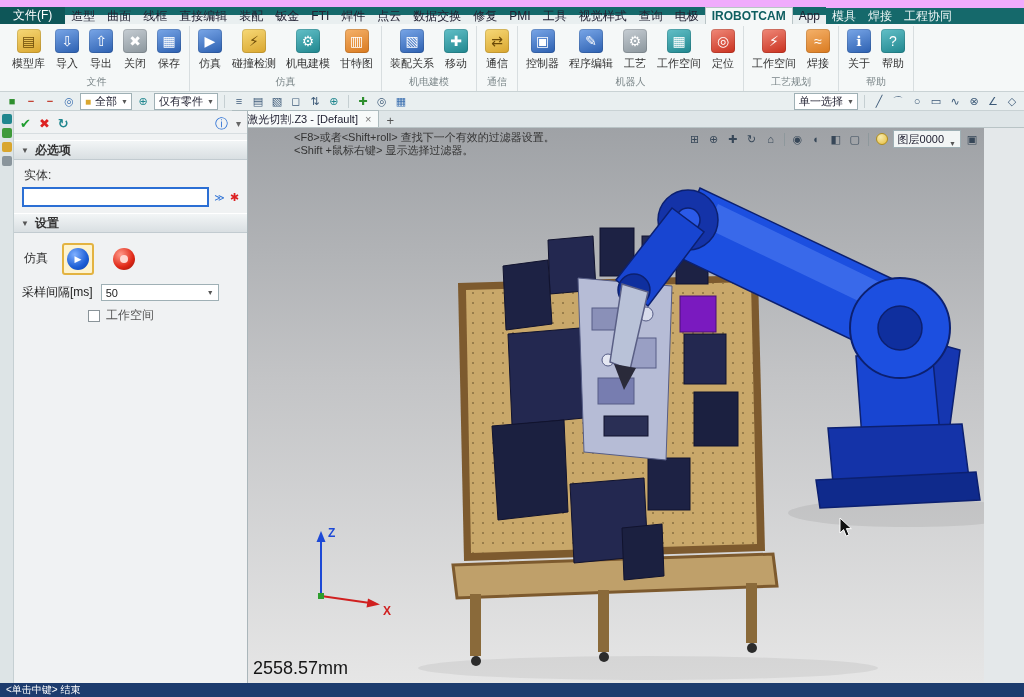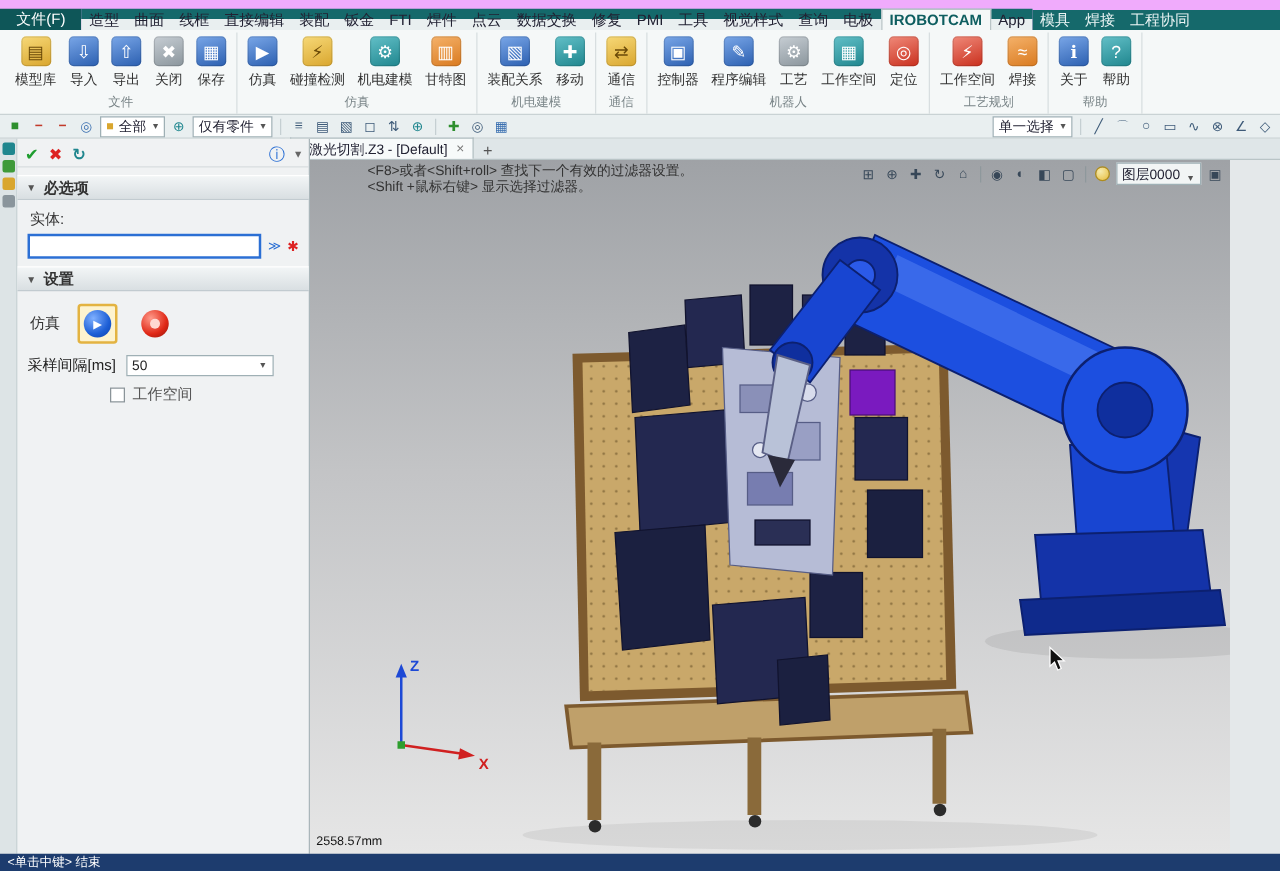--- a/index.html
+++ b/index.html
@@ -96,21 +96,21 @@
   .scene{position:absolute;left:0;top:0;}
   .hint{position:absolute;left:46px;top:3px;font-size:11px;line-height:13px;color:#333;}
   .vp-toolbar{position:absolute;top:2px;right:4px;display:flex;align-items:center;gap:3px;}
   .vic{width:16px;height:16px;display:flex;align-items:center;justify-content:center;font-size:11px;color:#2c3e50;opacity:.9;}
   .vsep{width:1px;height:13px;background:#8e989c;margin:0 2px;}
   .bulb{width:10px;height:10px;border-radius:50%;background:radial-gradient(circle at 35% 30%,#fff3b0,#f0c030);border:1px solid #b08a10;}
   .layer-drop{height:16px;background:#f2f5f5;border:1px solid #9fb0b5;display:flex;align-items:flex-end;gap:5px;
               padding:0 4px;font-size:11px;color:#223;}
   .layer-drop .arrow{font-size:7px;color:#555;}
   .triad{position:absolute;left:48px;bottom:62px;}
-  .measurement{position:absolute;left:5px;bottom:4px;font-size:10px;color:#151515;}
+  .measurement{position:absolute;left:5px;bottom:4px;font-size:18px;color:#151515;}
   
   .statusbar{position:absolute;left:0;top:683px;width:100%;height:14px;background:#1d3c6e;color:#fff;
              display:flex;align-items:center;padding:0 6px;font-size:10px;box-sizing:border-box;}
 </style>
 </head>
 <body>
 
 <div class="app">
 
   <div class="menubar">

